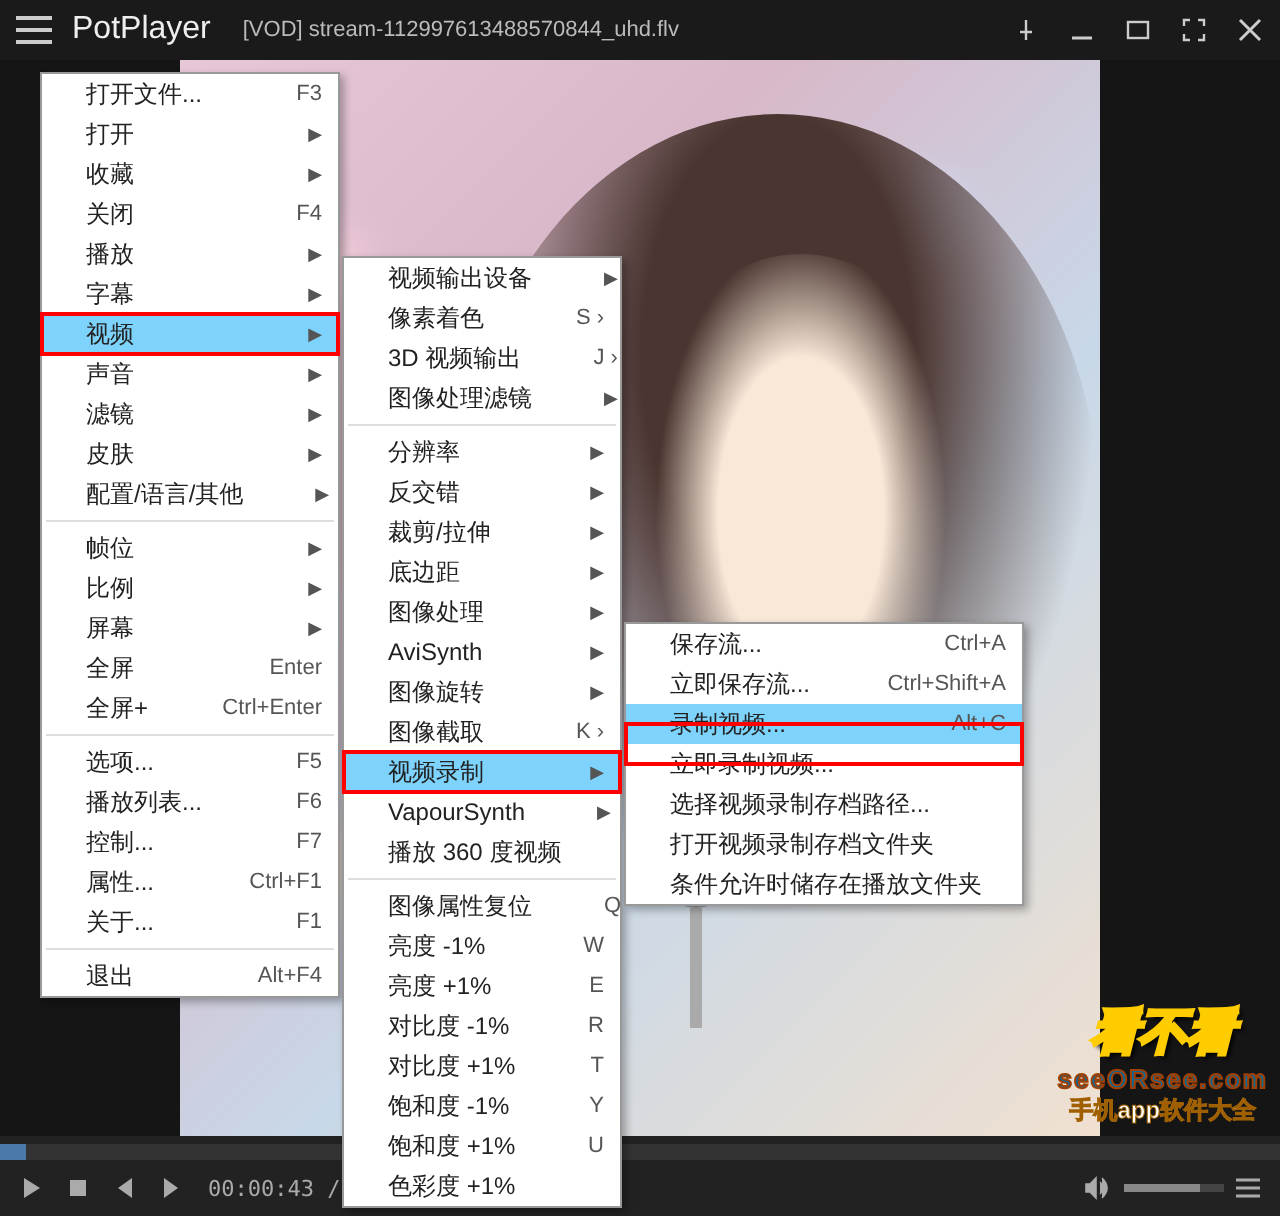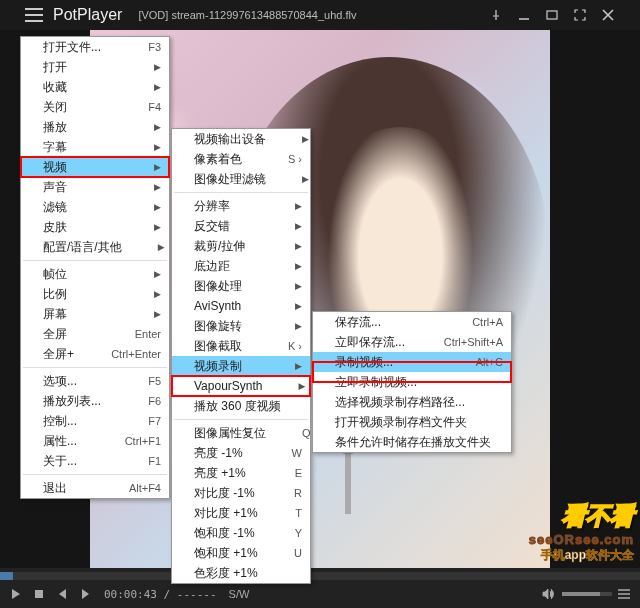--- a/index.html
+++ b/index.html
@@ -1,17 +1,17 @@
 <!DOCTYPE html>
 <html><head>
 <meta charset="utf-8">
 <style>
 * { margin: 0; padding: 0; box-sizing: border-box; font-family: "Microsoft YaHei", "Segoe UI", sans-serif; }
 body { background: #000; width: 640px; height: 608px; overflow: hidden; position: relative; }
-.titlebar { height: 30px; background: #1a1a1a; display: flex; align-items: center; padding: 0 25px; color: #ccc; font-size: 12px; }
+.titlebar { height: 30px; background: #1a1a1a; display: flex; align-items: center; padding: 0 8px; color: #ccc; font-size: 12px; }
 .hamburger { width: 18px; height: 14px; display: flex; flex-direction: column; justify-content: space-between; margin-right: 10px; cursor: pointer; }
 .hamburger span { height: 2px; background: #ccc; }
 .app-name { font-size: 16px; font-weight: 500; color: #eee; margin-right: 16px; }
 .file-title { font-size: 11px; color: #bbb; }
 .win-controls { margin-left: auto; display: flex; gap: 14px; align-items: center; }
 .win-btn { width: 14px; height: 14px; display: flex; align-items: center; justify-content: center; cursor: pointer; color: #ccc; }
 .video-area { position: absolute; top: 30px; left: 0; right: 0; bottom: 40px; background: #151515; }
 .video-frame { position: absolute; top: 0; left: 90px; right: 90px; bottom: 0; background: linear-gradient(135deg, #e8c8d8 0%, #d8b8c8 30%, #c8d8e8 60%, #f0e0d0 100%); overflow: hidden; }
 .face { position: absolute; left: 45%; top: 18%; width: 45%; height: 60%; background: radial-gradient(ellipse 50% 60% at 50% 40%, #f8e8d8 40%, transparent 70%); border-radius: 50%; }
 .hair { position: absolute; left: 30%; top: 5%; width: 70%; height: 75%; background: radial-gradient(ellipse at 50% 30%, #4a3530 30%, transparent 70%); border-radius: 50% 50% 40% 40%; }
@@ -35,21 +35,21 @@
 .menu3 { top: 311px; left: 312px; width: 200px; }
 .bottombar { position: absolute; bottom: 0; left: 0; right: 0; height: 40px; background: #222; }
 .progress-track { height: 8px; background: #333; position: relative; margin-top: 4px; }
 .progress-fill { position: absolute; left: 0; top: 0; bottom: 0; width: 2%; background: #4a7aaa; }
 .controls { display: flex; align-items: center; height: 28px; padding: 0 10px; gap: 12px; color: #aaa; font-size: 11px; }
 .ctrl-btn { cursor: pointer; color: #aaa; display: flex; align-items: center; }
 .time { font-family: monospace; font-size: 11px; }
 .vol-area { margin-left: auto; display: flex; align-items: center; gap: 6px; }
 .vol-bar { width: 50px; height: 4px; background: #444; position: relative; }
 .vol-fill { position: absolute; left: 0; top: 0; bottom: 0; width: 75%; background: #888; }
-.watermark { position: absolute; right: 6px; bottom: 44px; z-index: 30; pointer-events: none; text-align: right; margin-left: 32px; }
+.watermark { position: absolute; right: 6px; bottom: 44px; z-index: 30; pointer-events: none; text-align: center; margin-left: 32px; }
 .wm-main { font-size: 24px; font-weight: 900; font-style: italic; color: #ff3300; -webkit-text-stroke: 2px #ffcc00; text-shadow: 2px 2px 2px #000; }
 .wm-dom { font-size: 13px; font-weight: 700; color: #0369a1; -webkit-text-stroke: 1px #a04000; letter-spacing: 1px; }
 .wm-sub { font-size: 12px; font-weight: 700; color: #fff; -webkit-text-stroke: 0.5px #a06000; }
 svg { display: block; }
 </style>
 </head>
 <body>
 
 <div class="titlebar">
   <div class="hamburger">
@@ -196,20 +196,24 @@
     </div>
   </div>
 <div class="menu menu2" id="menu2">
     <div class="menu-item">
       <span class="label">视频输出设备</span>
       <span class="arrow">▶</span>
     </div>
     <div class="menu-item">
       <span class="label">像素着色</span>
       <span class="shortcut">S ›</span>
+    </div>
+    <div class="menu-item">
+      <span class="label">3D 视频输出</span>
+      <span class="shortcut">J ›</span>
     </div>
     <div class="menu-item">
       <span class="label">图像处理滤镜</span>
       <span class="arrow">▶</span>
     </div>
     <div class="menu-sep"></div>
     <div class="menu-item">
       <span class="label">分辨率</span>
       <span class="arrow">▶</span>
     </div>

